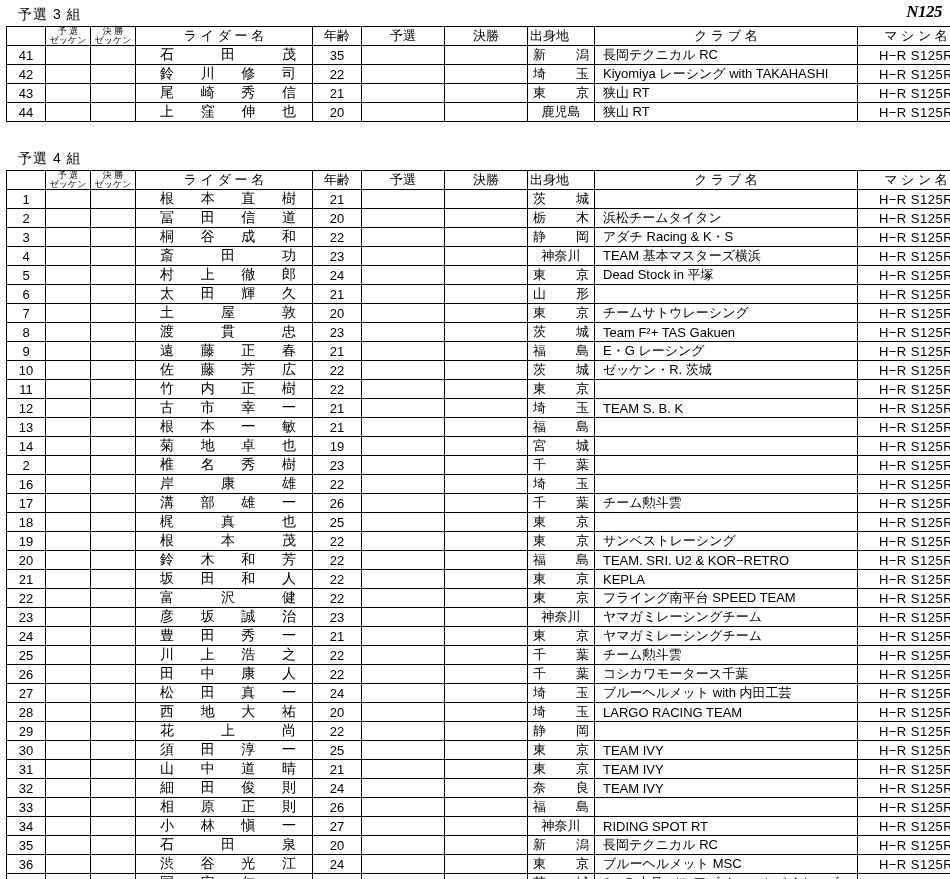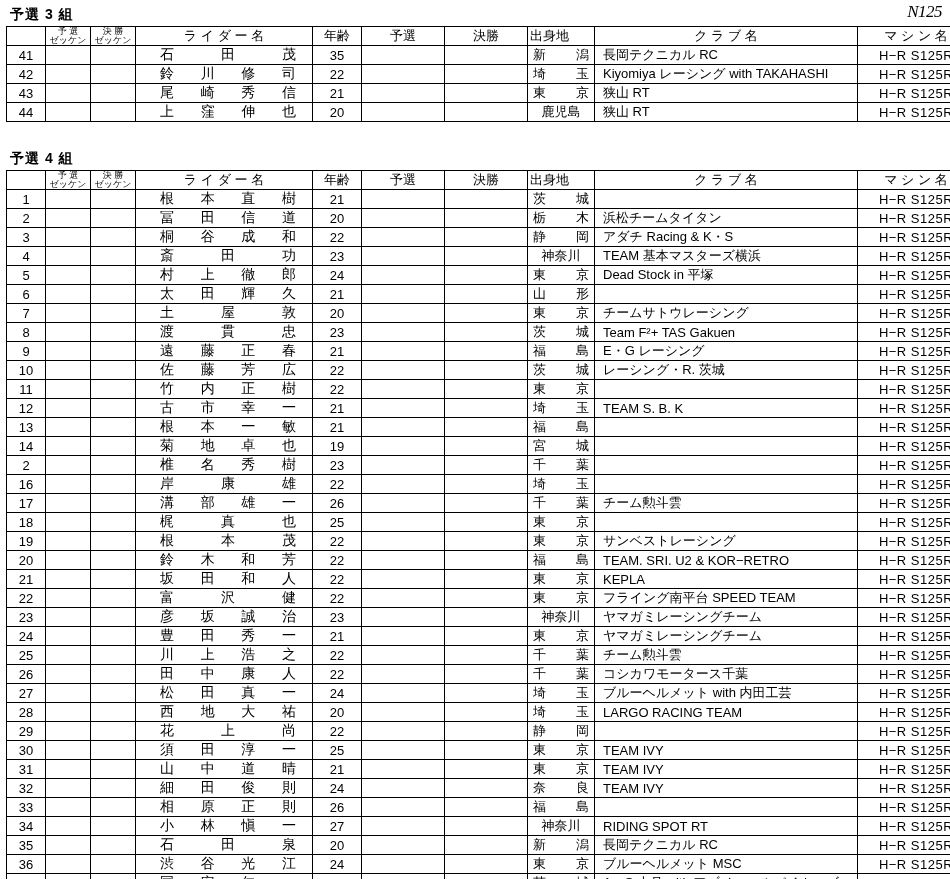--- a/index.html
+++ b/index.html
@@ -14,29 +14,29 @@
     width:950px;
     box-sizing:border-box;
     padding:4px 6px 0 6px;
     position:relative;
   }
   .doc-code{
     position:absolute;
     right:8px;
     top:2px;
     font-family:"Liberation Serif", serif;
-    font-weight:normal;
+    font-weight:bold;
     font-style:italic;
     font-size:17px;
     letter-spacing:-0.5px;
   }
   .group-title{
     font-size:14px;
-    font-weight:bold;
-    margin:2px 0 2px 4px;
+    font-weight:normal;
+    margin:2px 0 2px 12px;
     letter-spacing:1px;
   }
   table.race{
     border-collapse:collapse;
     table-layout:fixed;
     width:938px;
     margin-bottom:4px;
   }
   table.race td, table.race th{
     border:1px solid #000;
@@ -495,21 +495,21 @@
             <td class="c-age age">22</td>
             <td class="c-yosen"></td>
             <td class="c-kessho"></td>
             <td class="c-home">
               <div class="home">
                 <span>茨</span>
                 <span>城</span>
               </div>
             </td>
             <td class="c-club">
-              <div class="club">レーシング・R. 茨城</div>
+              <div class="club">ゼッケン・R. 茨城</div>
             </td>
             <td class="c-machine machine">H−R S125R</td>
           </tr>
           <tr>
             <td class="c-no num">11</td>
             <td class="c-yz"></td>
             <td class="c-kz"></td>
             <td class="c-rider">
               <div class="rider">
                 <span>竹</span>

